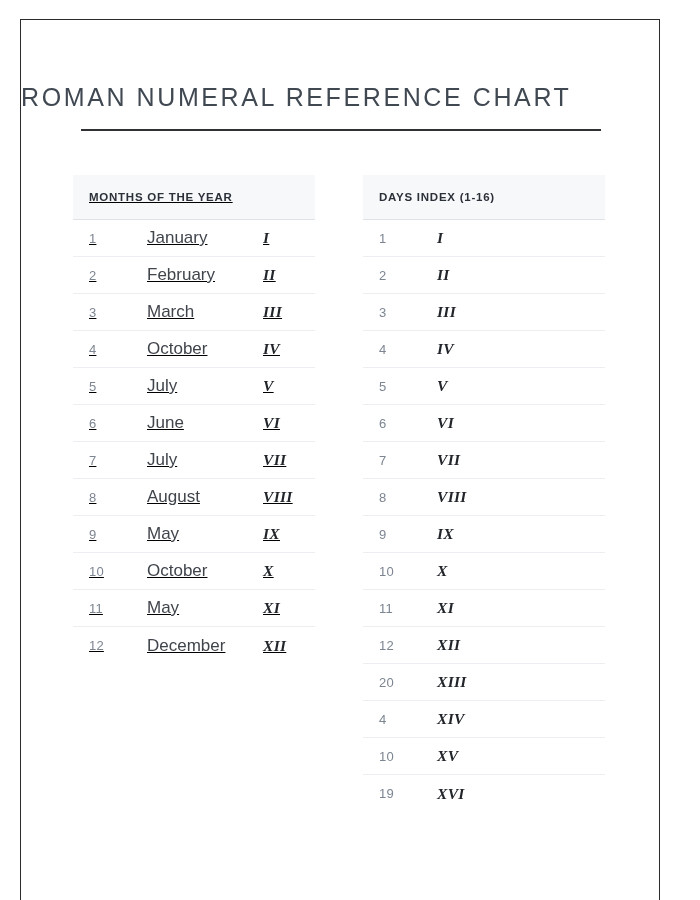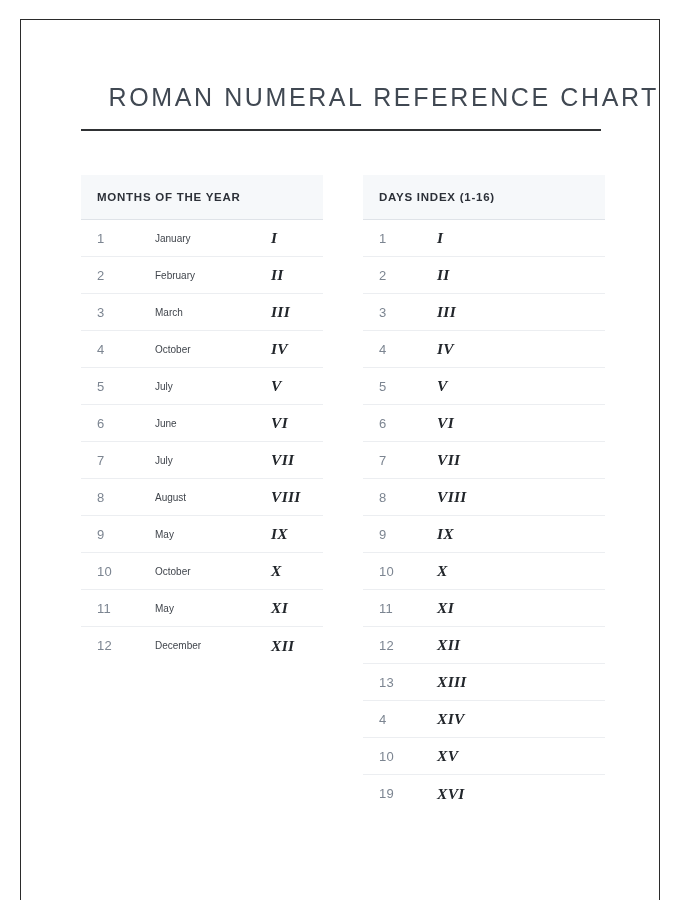--- a/index.html
+++ b/index.html
@@ -35,21 +35,21 @@
     width: 638px;
     height: 100%;
   }
 
   
   .doc-title {
     position: absolute;
     left: 0;
     top: 63px;
     width: 638px;
-    text-align: right;
+    text-align: left;
     font-size: 25px;
     font-weight: 300;
     letter-spacing: 2.6px;
     color: #404852;
     white-space: nowrap;
   }
 
   .title-rule {
     position: absolute;
     left: 60px;
@@ -64,21 +64,21 @@
     position: absolute;
     left: 0;
     top: 155px;
     width: 638px;
   }
 
   .table-block {
     position: absolute;
     top: 0;
   }
-  .table-block.left  { left: 60px;  width: 242px; }
+  .table-block.left  { left: 52px;  width: 242px; text-decoration: underline; }
   .table-block.right { left: 342px; width: 242px; }
 
   .table-head {
     height: 45px;
     background: #f6f8fa;
     border-bottom: 1px solid #dfe3e8;
     box-sizing: border-box;
     display: flex;
     align-items: center;
     padding-left: 16px;
@@ -107,21 +107,21 @@
   .cell-index {
     width: 58px;
     flex: 0 0 58px;
     font-size: 13px;
     color: #7c8591;
     letter-spacing: 0.2px;
   }
   .cell-name {
     width: 116px;
     flex: 0 0 116px;
-    font-size: 10px;
+    font-size: 17px;
     color: #40454c;
   }
   .cell-roman {
     flex: 1 1 auto;
     font-family: "Liberation Serif", serif;
     font-style: italic;
     font-weight: bold;
     font-size: 15.5px;
     color: #22262b;
     letter-spacing: 0.3px;
@@ -256,21 +256,21 @@
             </div>
             <div class="trow">
               <span class="cell-index">11</span>
               <span class="cell-roman">XI</span>
             </div>
             <div class="trow">
               <span class="cell-index">12</span>
               <span class="cell-roman">XII</span>
             </div>
             <div class="trow">
-              <span class="cell-index">13</span>
+              <span class="cell-index">20</span>
               <span class="cell-roman">XIII</span>
             </div>
             <div class="trow">
               <span class="cell-index">4</span>
               <span class="cell-roman">XIV</span>
             </div>
             <div class="trow">
               <span class="cell-index">10</span>
               <span class="cell-roman">XV</span>
             </div>

